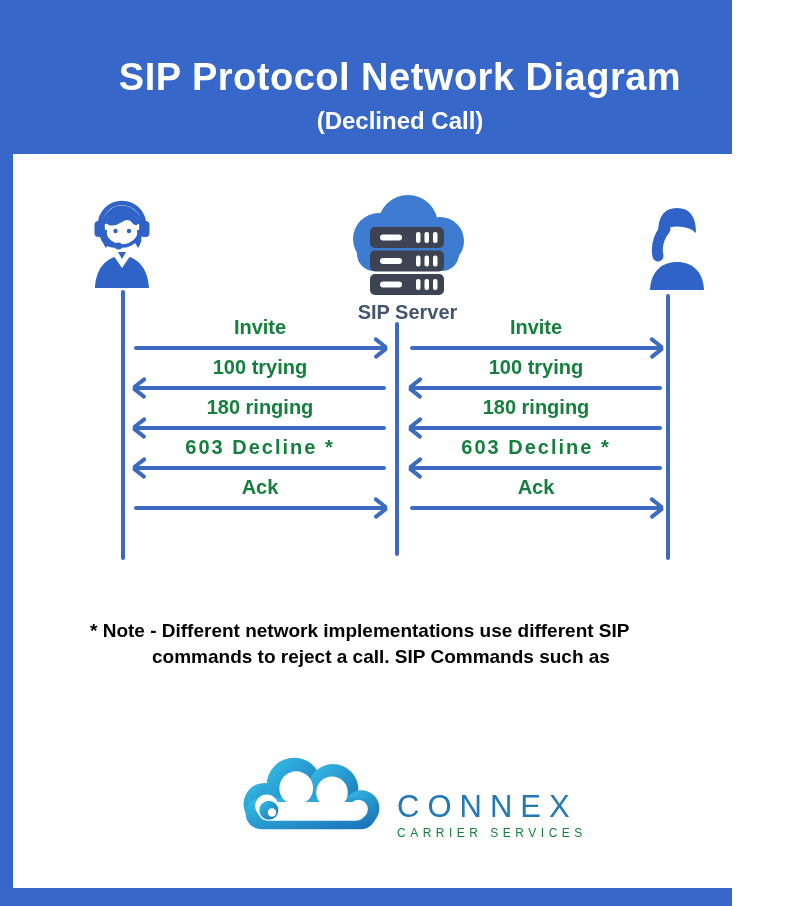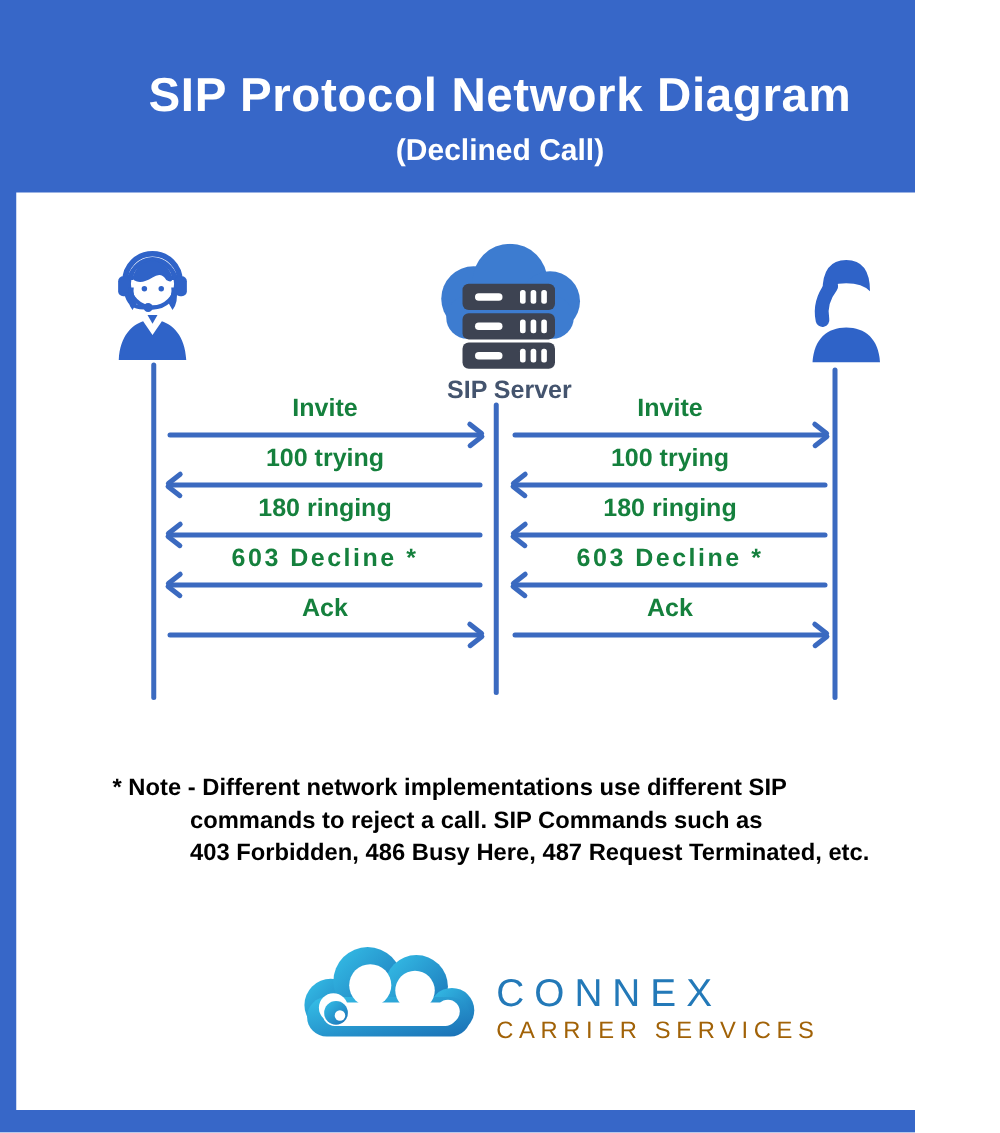--- a/index.html
+++ b/index.html
@@ -44,24 +44,24 @@
   .msg-arrow.right .h2 { transform:rotate(-38deg); }
   .msg-arrow.left .h1, .msg-arrow.left .h2 { left:0; top:7px; width:16px; height:3.6px; transform-origin:left center; }
   .msg-arrow.left .h1 { transform:rotate(38deg); }
   .msg-arrow.left .h2 { transform:rotate(-38deg); }
 
   
   .note { position:absolute; left:77px; top:464px; font-size:19px; font-weight:bold; color:#000000; line-height:26px; }
   .note .indent { margin-left:62px; }
 
   
-  .logo { position:absolute; left:220px; top:594px; display:flex; align-items:center; }
+  .logo { position:absolute; left:220px; top:594px; display:flex; align-items:flex-end; }
   .logo-text { margin-left:6px; padding-top:28px; }
   .logo-brand { font-size:31px; color:#2379b8; letter-spacing:8px; line-height:30px; }
-  .logo-tagline { margin-top:4px; font-size:19px; color:#a16207; letter-spacing:4.5px; }
+  .logo-tagline { margin-top:4px; font-size:12px; color:#15803d; letter-spacing:4.5px; }
 
   
   .footer { position:absolute; left:0; bottom:0; width:800px; height:18px; background:#3767c8; }
 </style>
 </head>
 <body>
 
 <div class="stage">
 
   <div class="header">
@@ -214,21 +214,20 @@
             <i class="shaft"></i>
             <i class="h1"></i>
             <i class="h2"></i>
           </div>
         </div>
       </div>
 
     <div class="note">
       <div>* Note - Different network implementations use different SIP</div>
       <div class="indent">commands to reject a call. SIP Commands such as</div>
-      <div class="indent">403 Forbidden, 486 Busy Here, 487 Request Terminated, etc.</div>
     </div>
 
     <div class="logo">
       <svg width="158" height="92" viewBox="0 0 150 85">
         <defs>
           <linearGradient id="lg" x1="0" y1="0" x2="1" y2="1">
             <stop offset="0" stop-color="#35c0e8"></stop>
             <stop offset="1" stop-color="#1a6fb5"></stop>
           </linearGradient>
         </defs>

